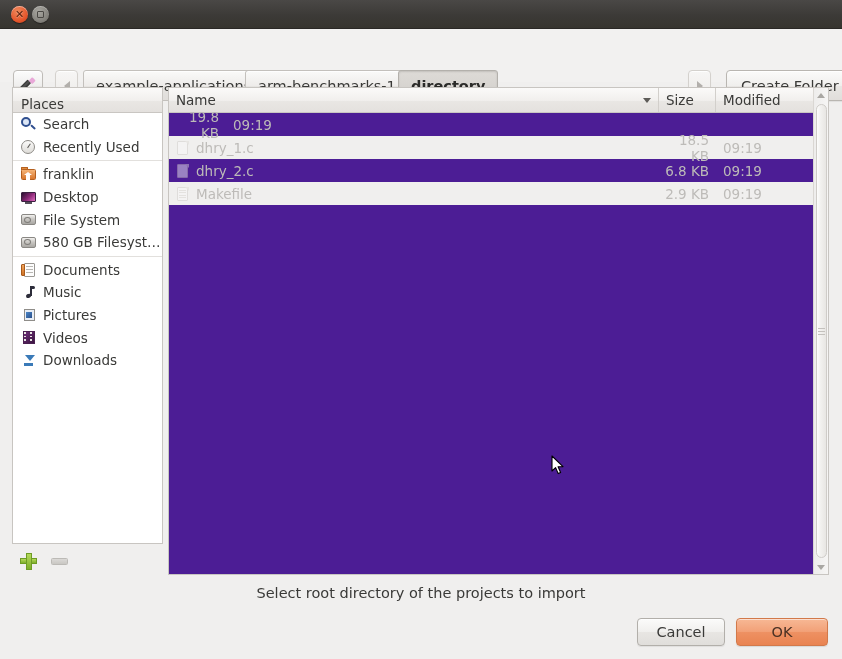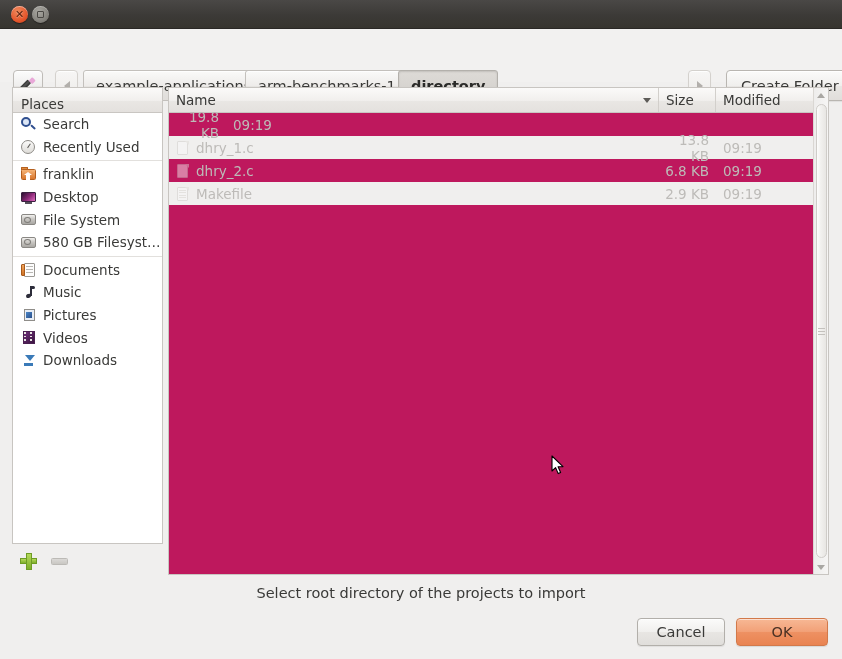--- a/index.html
+++ b/index.html
@@ -262,21 +262,21 @@
   .plus-ico .v { left: 5.5px; top: 0px; width: 6px; height: 17px; }
   .minus-ico {
     width: 17px; height: 7px;
     background: linear-gradient(to bottom, #dbd9d6, #c9c7c3);
     border: 1px solid #bcbab6; border-radius: 1.5px;
   }
 
   
   #filepane {
     position: absolute; left: 168px; top: 87px; width: 661px; height: 488px;
-    background: #be185d; border: 1px solid #c8c5c1;
+    background: #4c1d95; border: 1px solid #c8c5c1;
     overflow: hidden;
   }
   #file-header {
     display: flex; height: 25px;
     background: linear-gradient(to bottom, #fbfaf9 0%, #f1efed 52%, #e9e7e4 53%, #e4e1de 100%);
     border-bottom: 1px solid #c9c6c2;
     font-size: 13.5px; color: #3a3a38;
   }
   #file-header .col {
     display: flex; align-items: center; padding: 0 7px;
@@ -541,21 +541,21 @@
         <div class="c-mod">09:19</div>
       </div>
       <div class="frow alt">
         <div class="c-name">
           <span class="fico">
             <span class="pg"></span>
             <span class="fold"></span>
           </span>
           <span>dhry_1.c</span>
         </div>
-        <div class="c-size">13.8 KB</div>
+        <div class="c-size">18.5 KB</div>
         <div class="c-mod">09:19</div>
       </div>
       <div class="frow">
         <div class="c-name">
           <span class="fico">
             <span class="pg"></span>
             <span class="fold"></span>
           </span>
           <span>dhry_2.c</span>
         </div>

